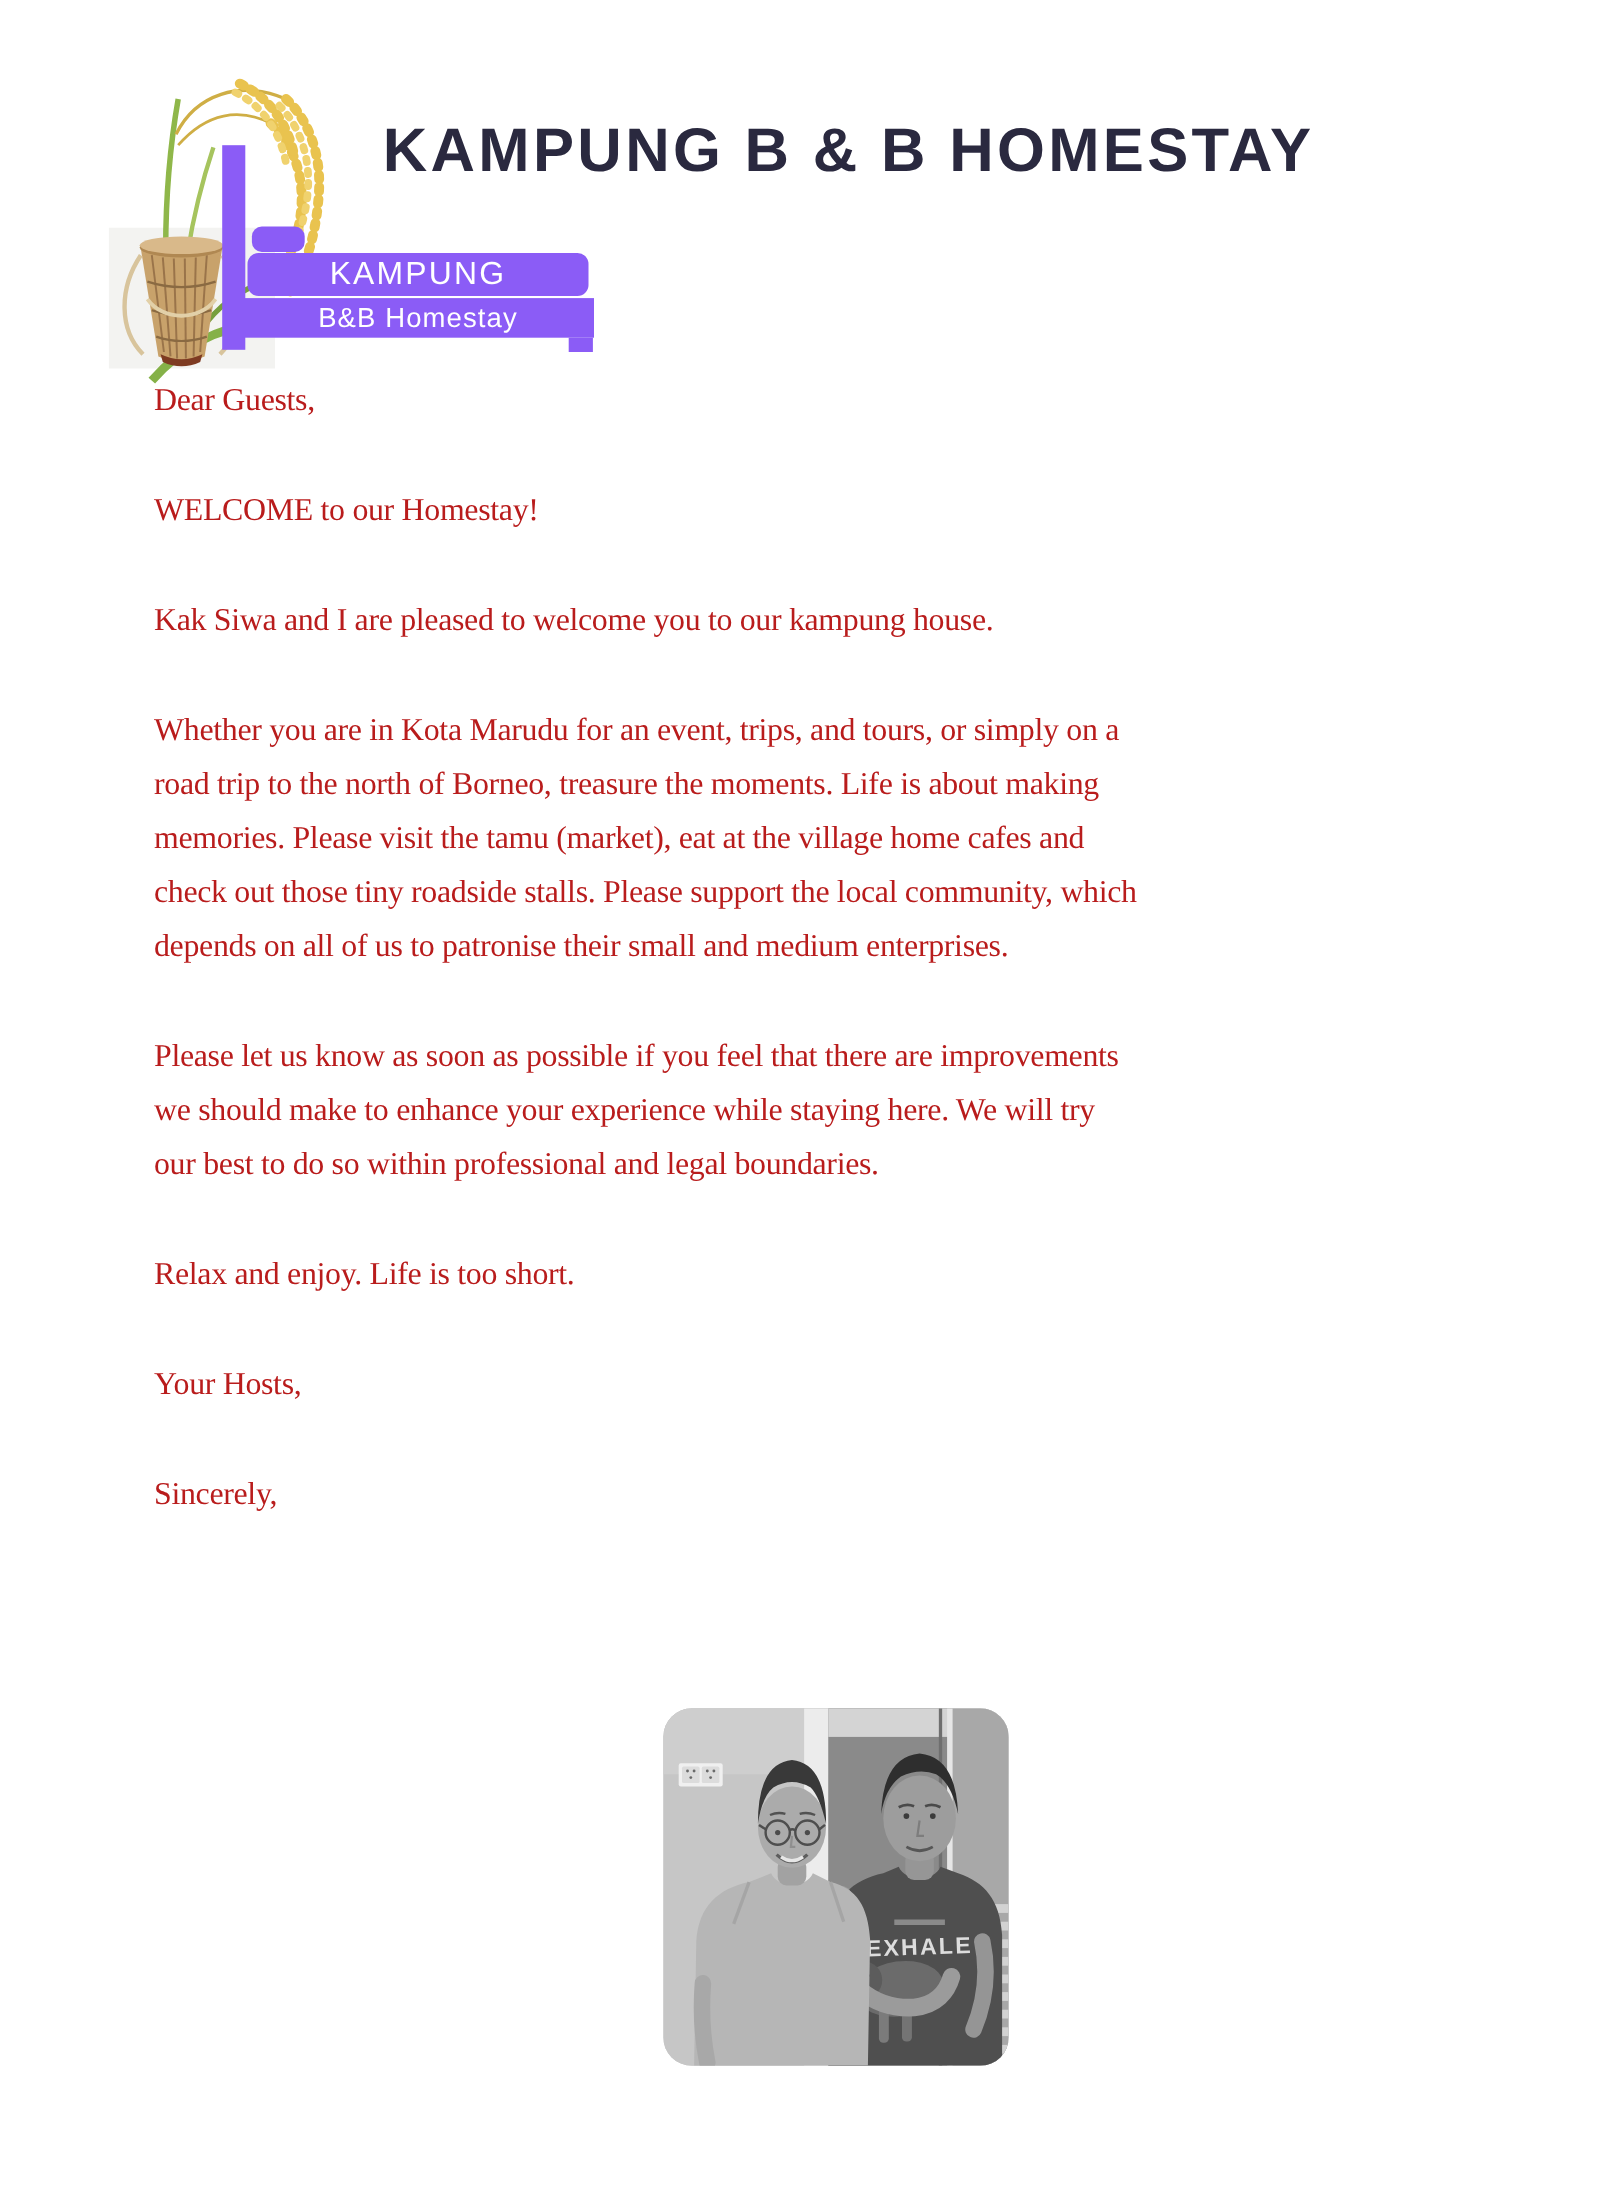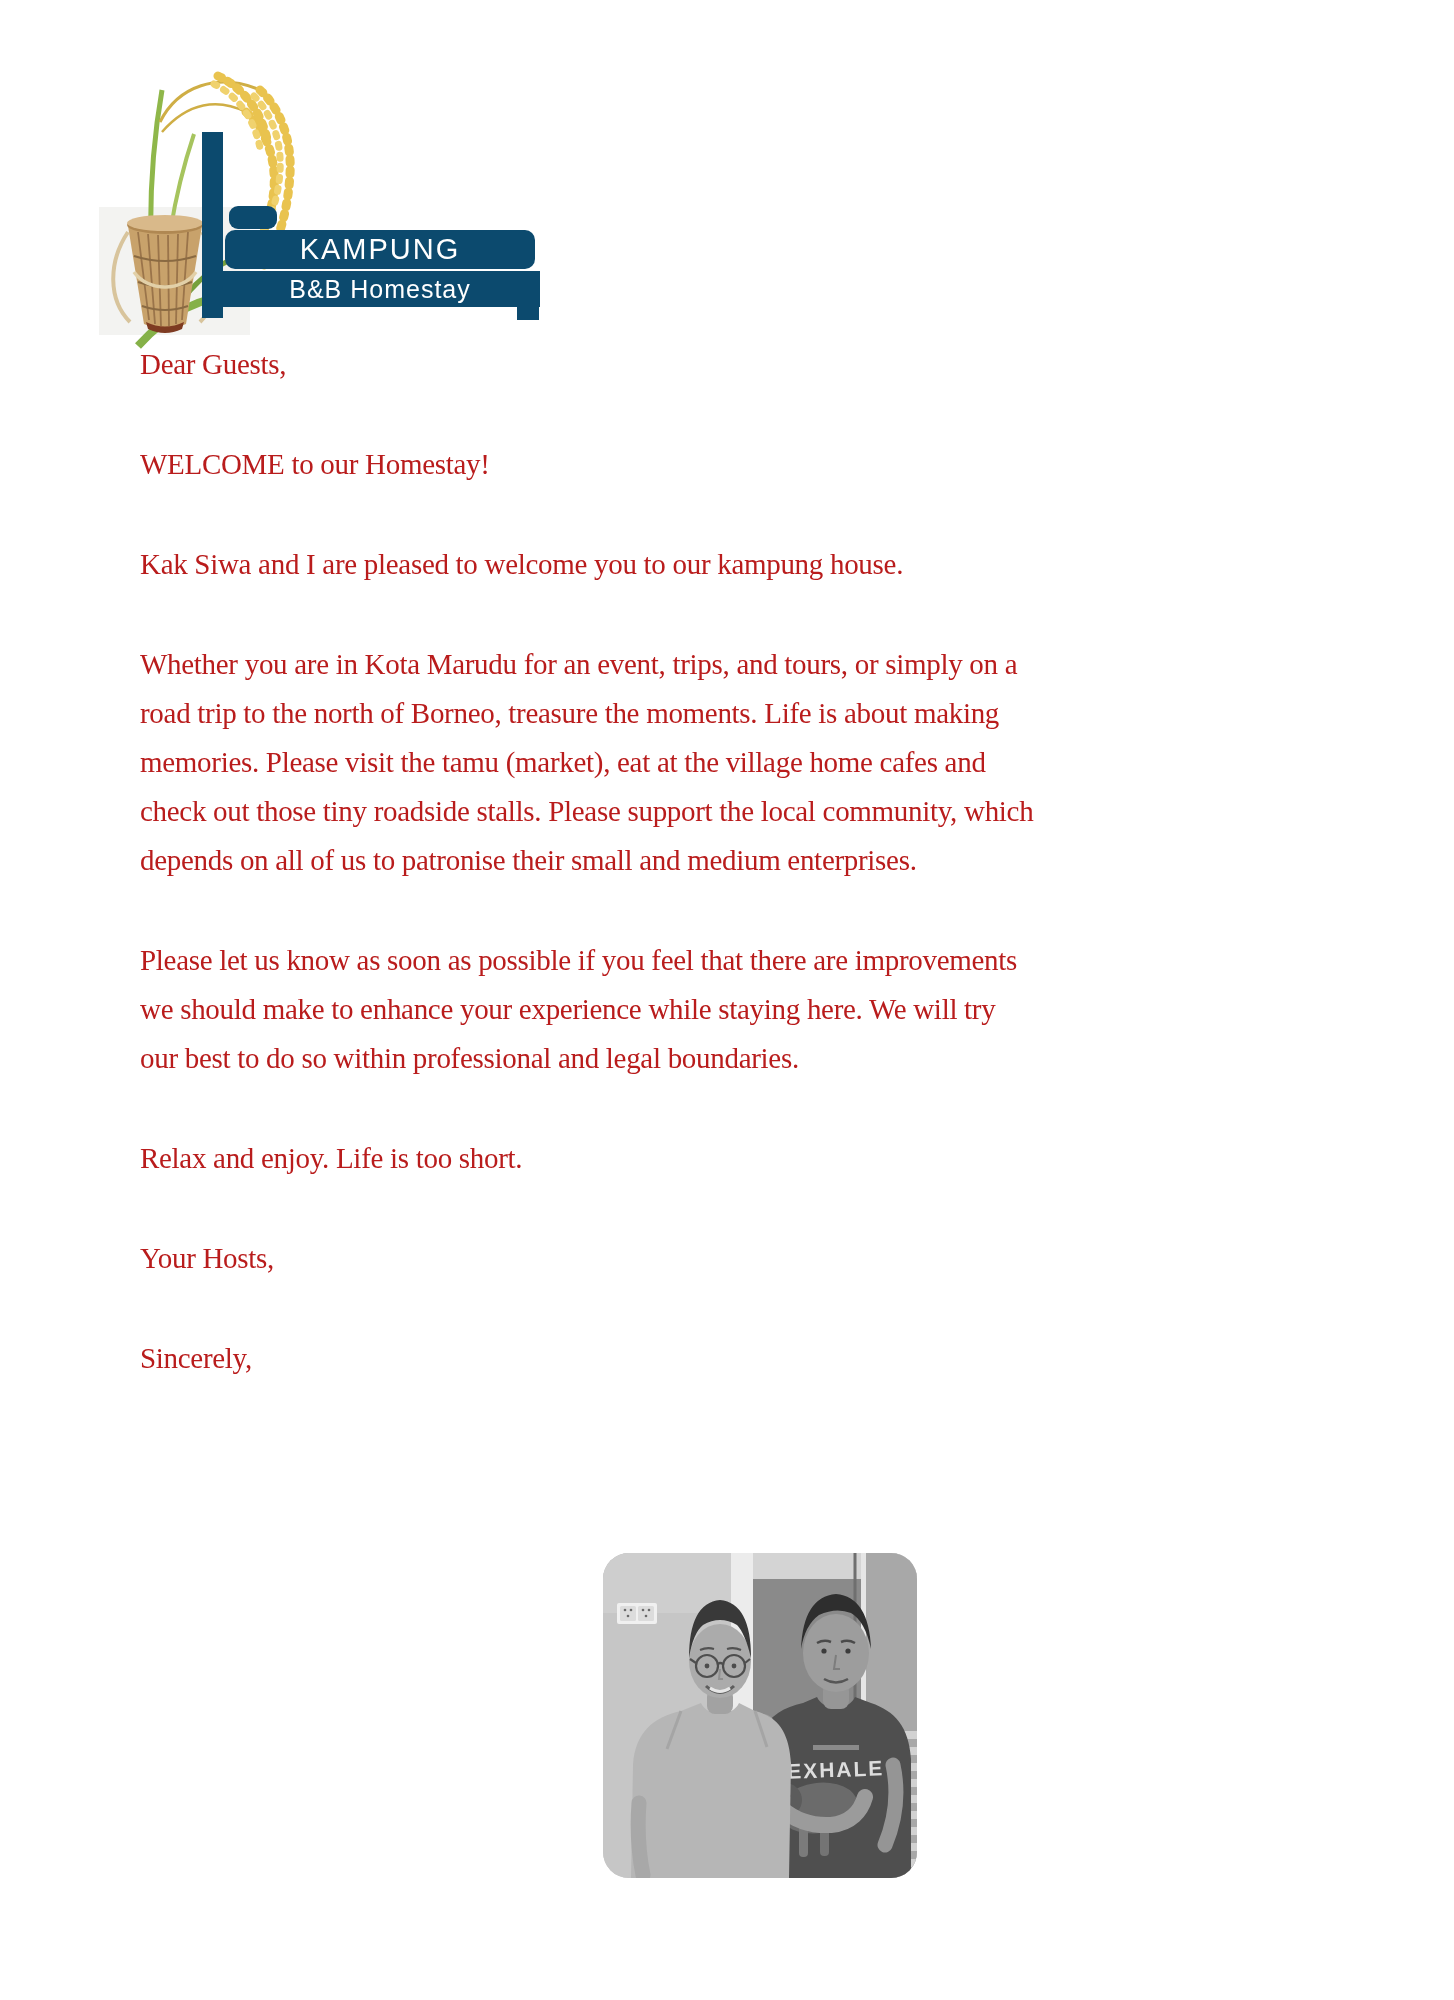--- a/index.html
+++ b/index.html
@@ -10,21 +10,21 @@
 
   
   .page-title {
     position:absolute; left:348px; top:108px;
     font-family:"Liberation Sans", sans-serif; font-weight:bold;
     font-size:56px; line-height:56px; letter-spacing:3px; color:#2a293f;
     white-space:nowrap;
   }
   .logo { position:absolute; left:68px; top:60px; width:480px; height:292px; }
   .logo svg.plant { position:absolute; left:0; top:0; }
-  .bed-part { position:absolute; background:#0c4a6e; }
+  .bed-part { position:absolute; background:#8b5cf6; }
   .bed-headboard { left:134px; top:72px; width:21px; height:186px; }
   .bed-pillow    { left:161px; top:146px; width:48px; height:23px; border-radius:9px; }
   .bed-bar-main  {
     left:157px; top:170px; width:310px; height:39px; border-radius:10px;
     display:flex; align-items:center; justify-content:center;
   }
   .bed-bar-main span {
     font-family:"Liberation Sans", sans-serif; color:#ffffff;
     font-size:29px; letter-spacing:2px; line-height:1;
   }
@@ -117,20 +117,21 @@
       <div class="bed-part bed-bar-main">
         <span>KAMPUNG</span>
       </div>
       <div class="bed-part bed-bar-sub">
         <span>B&amp;B Homestay</span>
       </div>
       <div class="bed-part bed-leg-right"></div>
     </div>
   </div>
 
+  <div class="page-title">KAMPUNG B &amp; B HOMESTAY</div>
 
   <div class="letter">
     <p>Dear Guests,</p>
     <p>WELCOME to our Homestay!</p>
     <p>Kak Siwa and I are pleased to welcome you to our kampung house.</p>
     <p>Whether you are in Kota Marudu for an event, trips, and tours, or simply on a road trip to the north of Borneo, treasure the moments. Life is about making memories. Please visit the tamu (market), eat at the village home cafes and check out those tiny roadside stalls. Please support the local community, which depends on all of us to patronise their small and medium enterprises.</p>
     <p>Please let us know as soon as possible if you feel that there are improvements we should make to enhance your experience while staying here. We will try our best to do so within professional and legal boundaries.</p>
     <p>Relax and enjoy. Life is too short.</p>
     <p>Your Hosts,</p>
     <p>Sincerely,</p>

